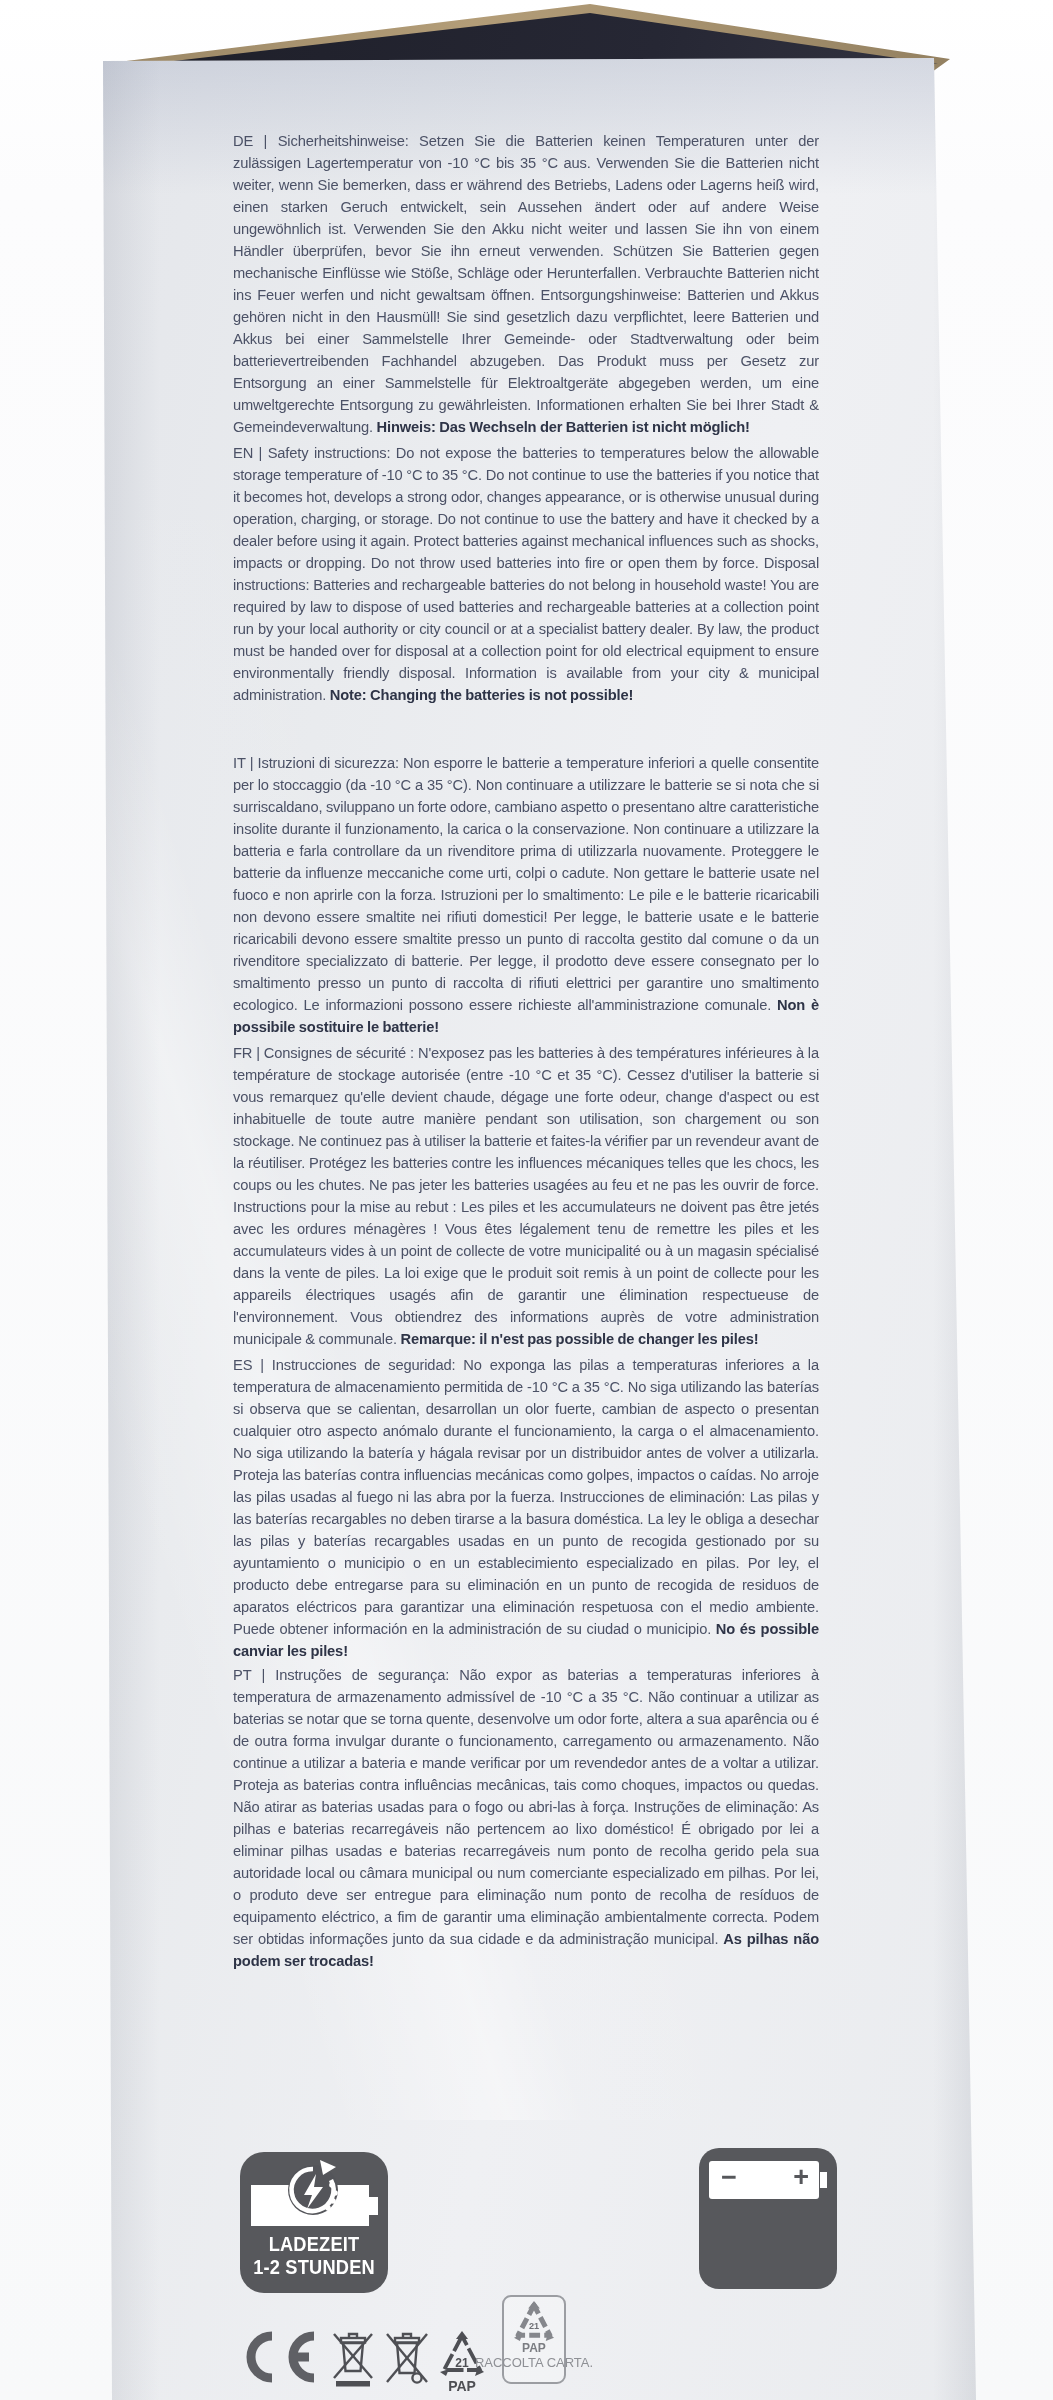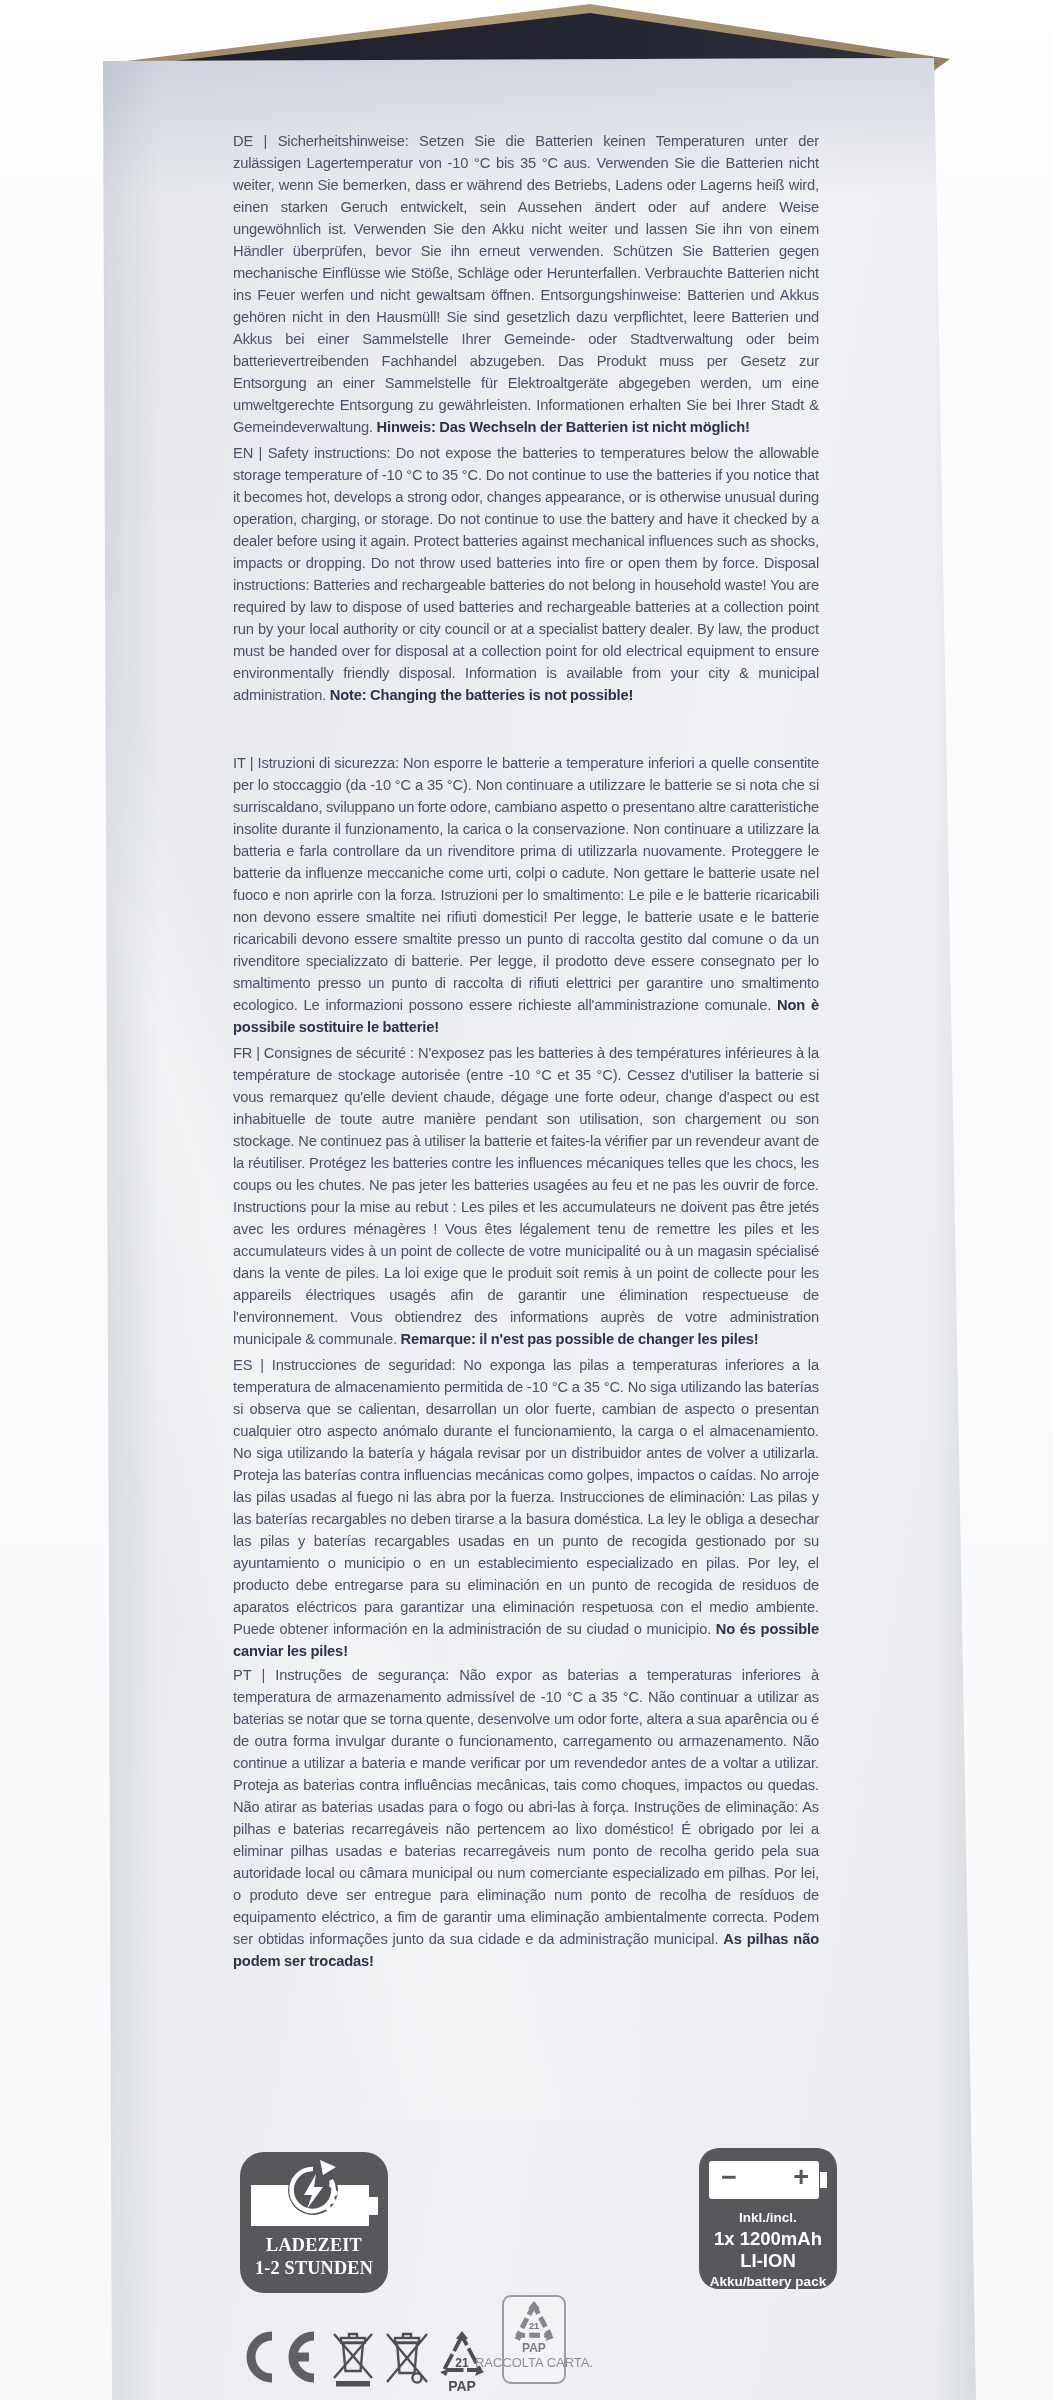--- a/index.html
+++ b/index.html
@@ -53,21 +53,21 @@
     position:absolute;left:233px;width:586px;margin:0;
     text-align:justify;
     font-size:14.7px;line-height:22px;
     letter-spacing:-0.15px;word-spacing:-0.4px;
     color:#4b5166;
   }
   .block strong{font-weight:700;color:#2e3447;}
 
   
   .badge{position:absolute;background:#57585c;color:#ffffff;}
-  .badge-charging{left:240px;top:2152px;width:148px;height:141px;border-radius:24px;font-family:Liberation Serif, serif;}
+  .badge-charging{left:240px;top:2152px;width:148px;height:141px;border-radius:24px;}
   .batt-strip{position:absolute;left:11px;top:33px;width:118px;height:41px;background:#ffffff;}
   .batt-strip-nub{position:absolute;left:129px;top:45px;width:9px;height:18px;background:#ffffff;}
   .charge-icon{position:absolute;left:36px;top:2px;}
   .badge-charging .label{
     position:absolute;left:0;right:0;top:82px;text-align:center;
     font-weight:700;font-size:19px;line-height:22px;letter-spacing:0.2px;
     transform:scale(0.96,1.04);
   }
 
   
@@ -140,26 +140,20 @@
         <div>1-2 STUNDEN</div>
       </div>
     </div>
 
     <div class="badge badge-battery">
       <div class="batt-outline">
         <span class="batt-sign minus">−</span>
         <span class="batt-sign plus">+</span>
       </div>
       <div class="batt-outline-nub"></div>
-      <div class="lines">
-        <div class="bb-line1">Inkl./incl.</div>
-        <div class="bb-line2">1x 1200mAh</div>
-        <div class="bb-line3">LI-ION</div>
-        <div class="bb-line4">Akku/battery pack</div>
-      </div>
     </div>
 
     <svg class="icon-abs" style="left:238px;top:2328px" width="80" height="58" viewBox="0 0 80 58" aria-label="CE">
       <path d="M 34 8 A 21 21 0 1 0 34 50" fill="none" stroke="#5f6065" stroke-width="9"></path>
       <path d="M 76 8 A 21 21 0 1 0 76 50" fill="none" stroke="#5f6065" stroke-width="9"></path>
       <path d="M 55 29 H 71" fill="none" stroke="#5f6065" stroke-width="9"></path>
     </svg>
 
     <svg class="icon-abs" style="left:329px;top:2326px" width="48" height="64" viewBox="0 0 48 64">
       <g fill="none" stroke="#4e4f54" stroke-width="2.4">

